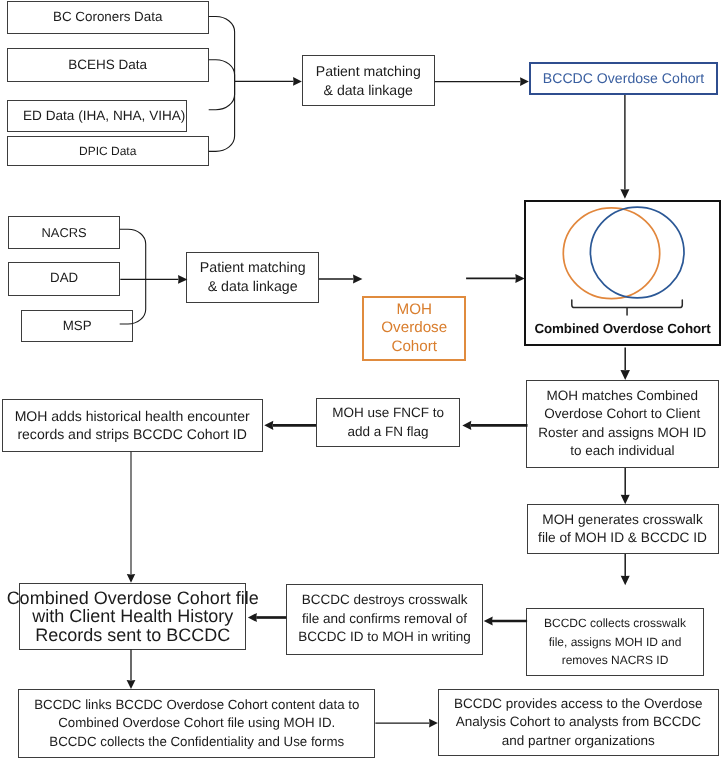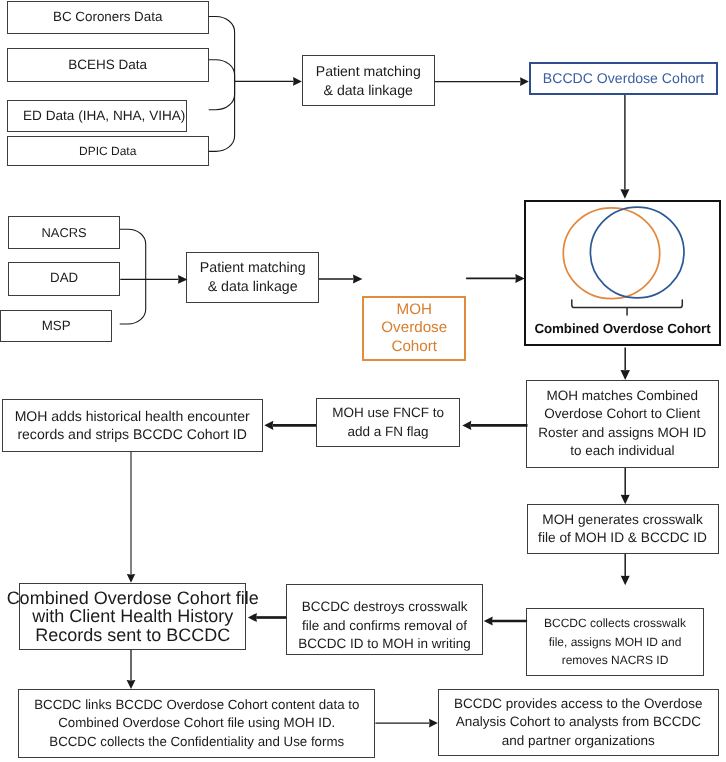--- a/index.html
+++ b/index.html
@@ -131,21 +131,21 @@
     </div>
     <div class="node blue" style="left: 529px; top: 62px; width: 189px; height: 33px; font-size: 14.1px;">
       <span class="lbl"><span class="lbl-line">BCCDC Overdose Cohort</span></span>
     </div>
     <div class="node" style="left: 7.9px; top: 216.4px; width: 112.4px; height: 33.1px; font-size: 12.9px; justify-content: center;">
       <span class="lbl"><span class="lbl-line">NACRS</span></span>
     </div>
     <div class="node" style="left: 7.9px; top: 261.5px; width: 112.4px; height: 34px; font-size: 13.3px;">
       <span class="lbl"><span class="lbl-line">DAD</span></span>
     </div>
-    <div class="node" style="left: 0; top: 310.2px; width: 112.4px; height: 32.2px; font-size: 13.3px;">
+    <div class="node" style="left: 21px; top: 310.2px; width: 112.4px; height: 32.2px; font-size: 13.3px;">
       <span class="lbl"><span class="lbl-line">MSP</span></span>
     </div>
     <div class="node" style="left: 186.4px; top: 252px; width: 132.6px; height: 51px; font-size: 14.2px;">
       <span class="lbl"><span class="lbl-line">Patient matching</span><br><span class="lbl-line">&amp; data linkage</span></span>
     </div>
     <div class="node orange" style="left: 362.4px; top: 249.7px; width: 103.7px; height: 65.5px; font-size: 15.2px; line-height: 18.6px; margin-top: 46px;">
       <span class="lbl"><span class="lbl-line">MOH</span><br><span class="lbl-line">Overdose</span><br><span class="lbl-line">Cohort</span></span>
     </div>
     <div class="node heavy" style="left: 524px; top: 200px; width: 197px; height: 146px;"></div>
     <div class="node" style="left: 526px; top: 379.5px; width: 192.6px; height: 88.5px; font-size: 13.5px;">
@@ -156,21 +156,21 @@
     </div>
     <div class="node" style="left: 1.5px; top: 398.5px; width: 261.3px; height: 53.2px; font-size: 14.05px;">
       <span class="lbl"><span class="lbl-line">MOH adds historical health encounter</span><br><span class="lbl-line">records and strips BCCDC Cohort ID</span></span>
     </div>
     <div class="node" style="left: 526.5px; top: 504.3px; width: 192px; height: 49.6px; font-size: 13.7px;">
       <span class="lbl"><span class="lbl-line">MOH generates crosswalk</span><br><span class="lbl-line">file of MOH ID &amp; BCCDC ID</span></span>
     </div>
     <div class="node" style="left: 526px; top: 585.2px; width: 178px; height: 67.9px; font-size: 12px; margin-top: 23px;">
       <span class="lbl"><span class="lbl-line">BCCDC collects crosswalk</span><br><span class="lbl-line">file, assigns MOH ID and</span><br><span class="lbl-line">removes NACRS ID</span></span>
     </div>
-    <div class="node" style="left: 286.2px; top: 583.9px; width: 196.8px; height: 70.7px; font-size: 13.5px; align-items: flex-end;">
+    <div class="node" style="left: 286.2px; top: 583.9px; width: 196.8px; height: 70.7px; font-size: 13.5px;">
       <span class="lbl"><span class="lbl-line">BCCDC destroys crosswalk</span><br><span class="lbl-line">file and confirms removal of</span><br><span class="lbl-line">BCCDC ID to MOH in writing</span></span>
     </div>
     <div class="node" style="left: 19.2px; top: 583px; width: 227px; height: 66.5px; font-size: 18px;">
       <span class="lbl"><span class="lbl-line">Combined Overdose Cohort file</span><br><span class="lbl-line">with Client Health History</span><br><span class="lbl-line">Records sent to BCCDC</span></span>
     </div>
     <div class="node" style="left: 18.1px; top: 689.3px; width: 357.3px; height: 68.3px; font-size: 13.3px;">
       <span class="lbl"><span class="lbl-line">BCCDC links BCCDC Overdose Cohort content data to</span><br><span class="lbl-line">Combined Overdose Cohort file using MOH ID.</span><br><span class="lbl-line">BCCDC collects the Confidentiality and Use forms</span></span>
     </div>
     <div class="node" style="left: 437.8px; top: 689px; width: 281px; height: 67px; font-size: 13.5px;">
       <span class="lbl"><span class="lbl-line">BCCDC provides access to the Overdose</span><br><span class="lbl-line">Analysis Cohort to analysts from BCCDC</span><br><span class="lbl-line">and partner organizations</span></span>

